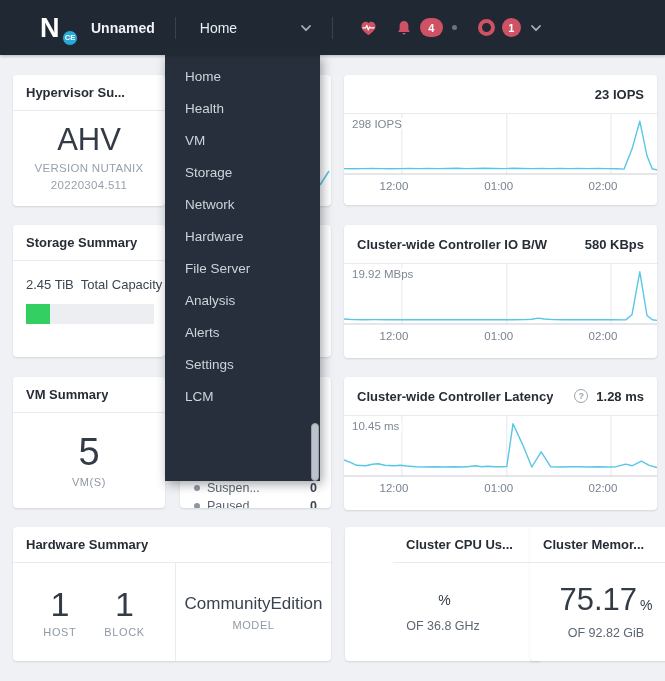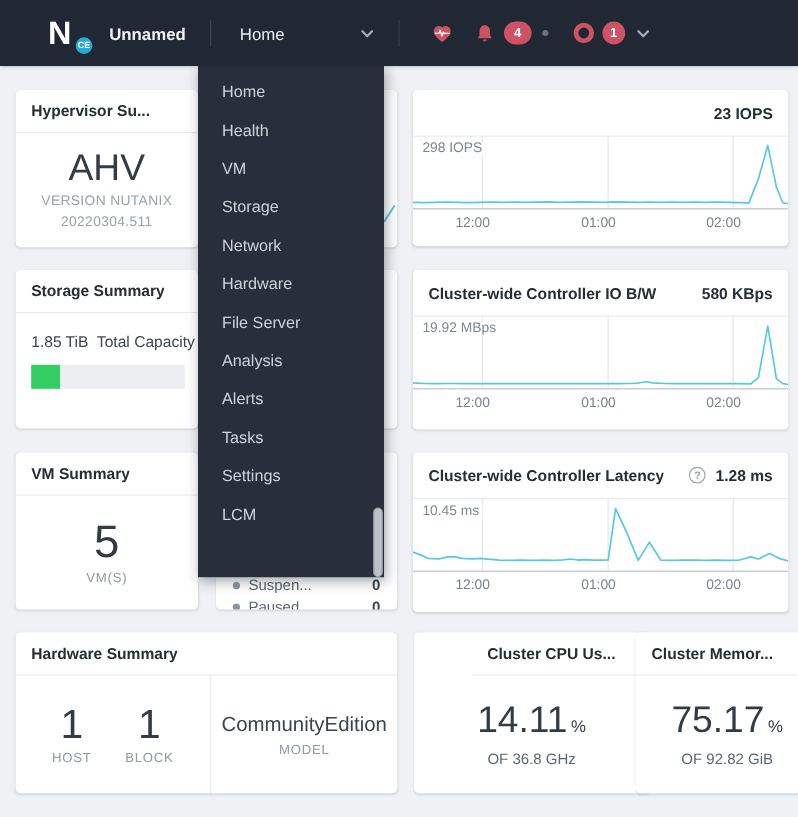--- a/index.html
+++ b/index.html
@@ -195,21 +195,21 @@
     <polyline points="1,15 10,1" fill="none" stroke="#58c6e8" stroke-width="1.6"></polyline>
   </svg>
 </div>
 
 <div class="card card-store">
   <div class="card-head">
     <span class="c-title">Storage Summary</span>
   </div>
   <div class="store-body">
     <div class="cap-line">
-      <span class="cap-val">1.85 TiB</span>
+      <span class="cap-val">2.45 TiB</span>
       <span>Total Capacity</span>
     </div>
     <div class="bar">
       <div class="bar-fill" style="width: 19%;"></div>
     </div>
   </div>
 </div>
 
 <div class="card card-d"></div>
 
@@ -325,21 +325,20 @@
       </div>
   </div>
 </div>
 
 <div class="card card-cpu">
   <div class="card-head">
     <span class="c-title">Cluster CPU Us...</span>
   </div>
   <div class="center-body">
     <div class="pct-wrap">
-      <span class="pct-val">14.11</span>
       <span class="pct-unit">%</span>
     </div>
     <div class="of-line">OF 36.8 GHz</div>
   </div>
 </div>
 
 <div class="card card-mem">
   <div class="card-head">
     <span class="c-title">Cluster Memor...</span>
   </div>
@@ -356,17 +355,16 @@
 
 <div class="menu-item">Home</div>
     <div class="menu-item">Health</div>
     <div class="menu-item">VM</div>
     <div class="menu-item">Storage</div>
     <div class="menu-item">Network</div>
     <div class="menu-item">Hardware</div>
     <div class="menu-item">File Server</div>
     <div class="menu-item">Analysis</div>
     <div class="menu-item">Alerts</div>
-    <div class="menu-item">Tasks</div>
     <div class="menu-item">Settings</div>
     <div class="menu-item">LCM</div>
     <div class="menu-thumb"></div>
   </div>
 
 </body></html>

